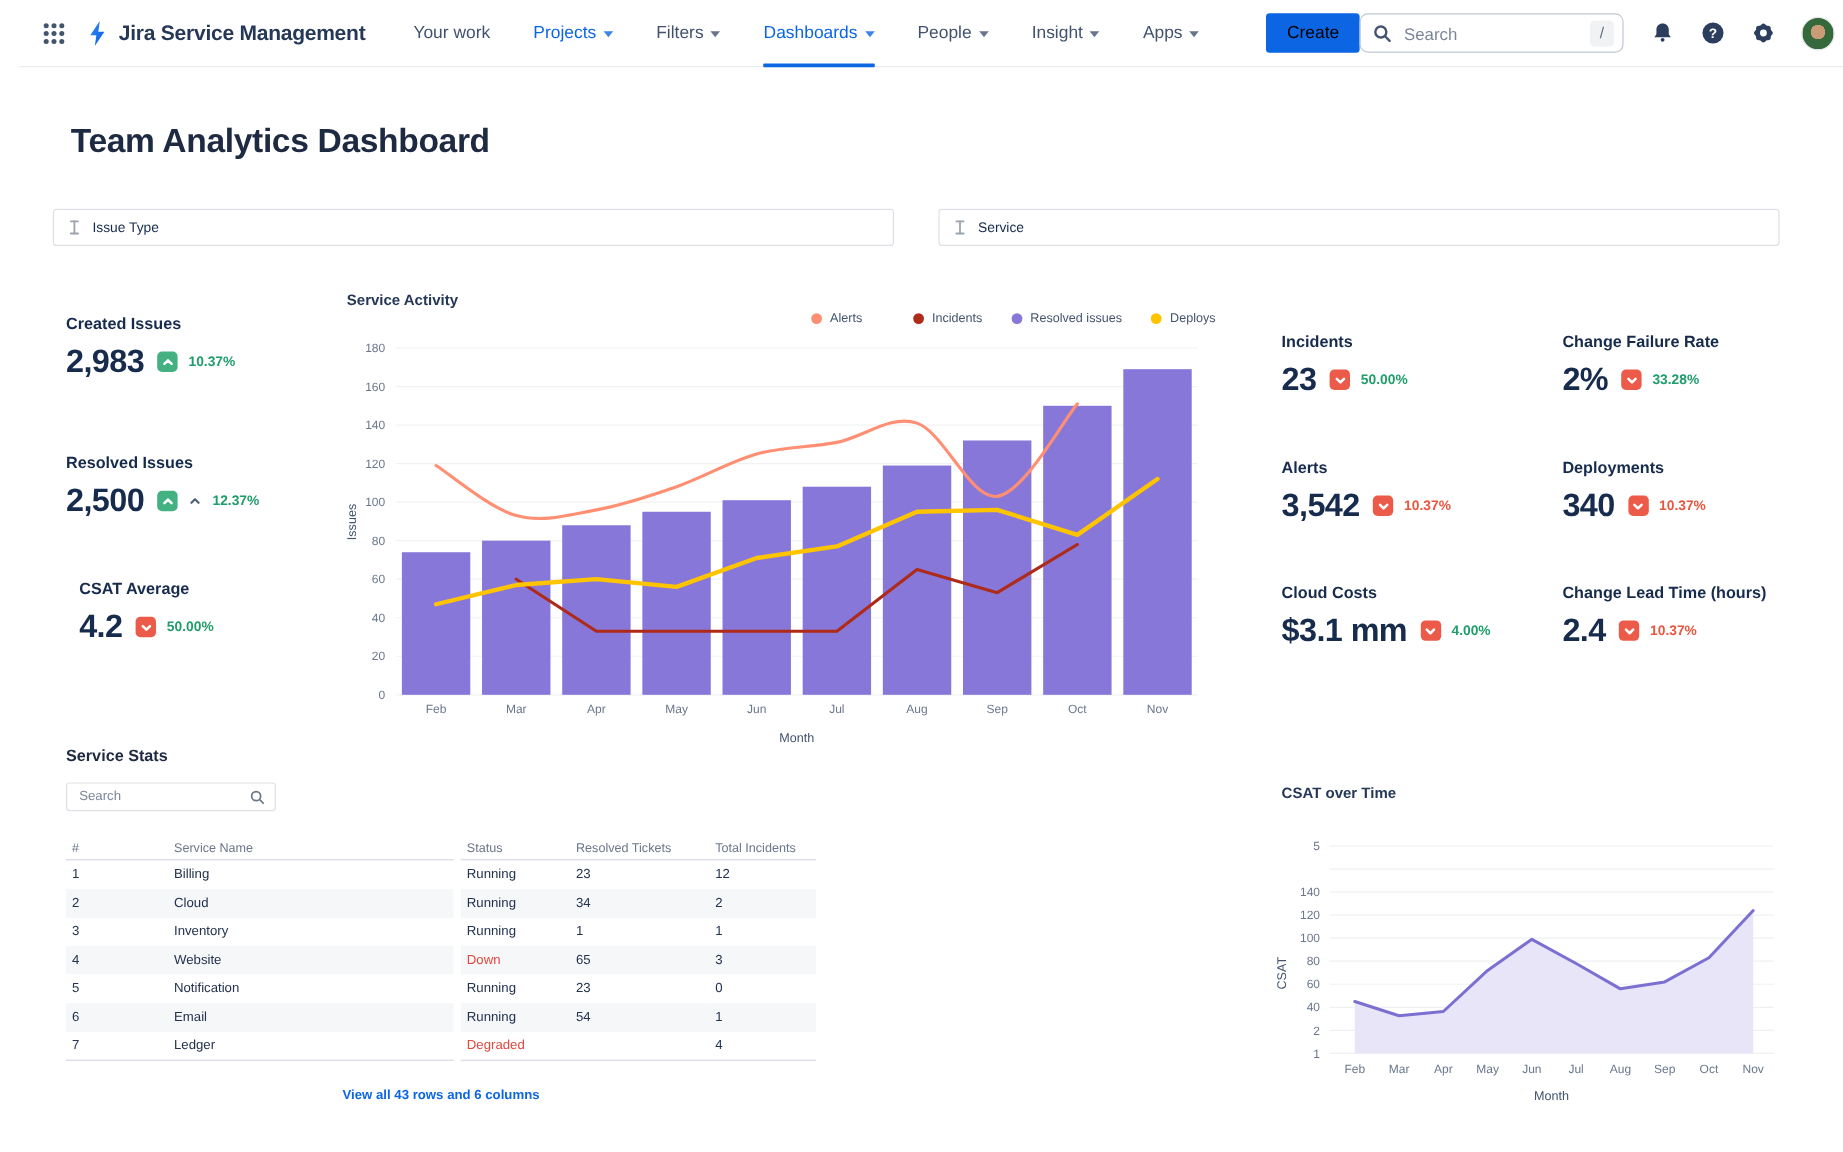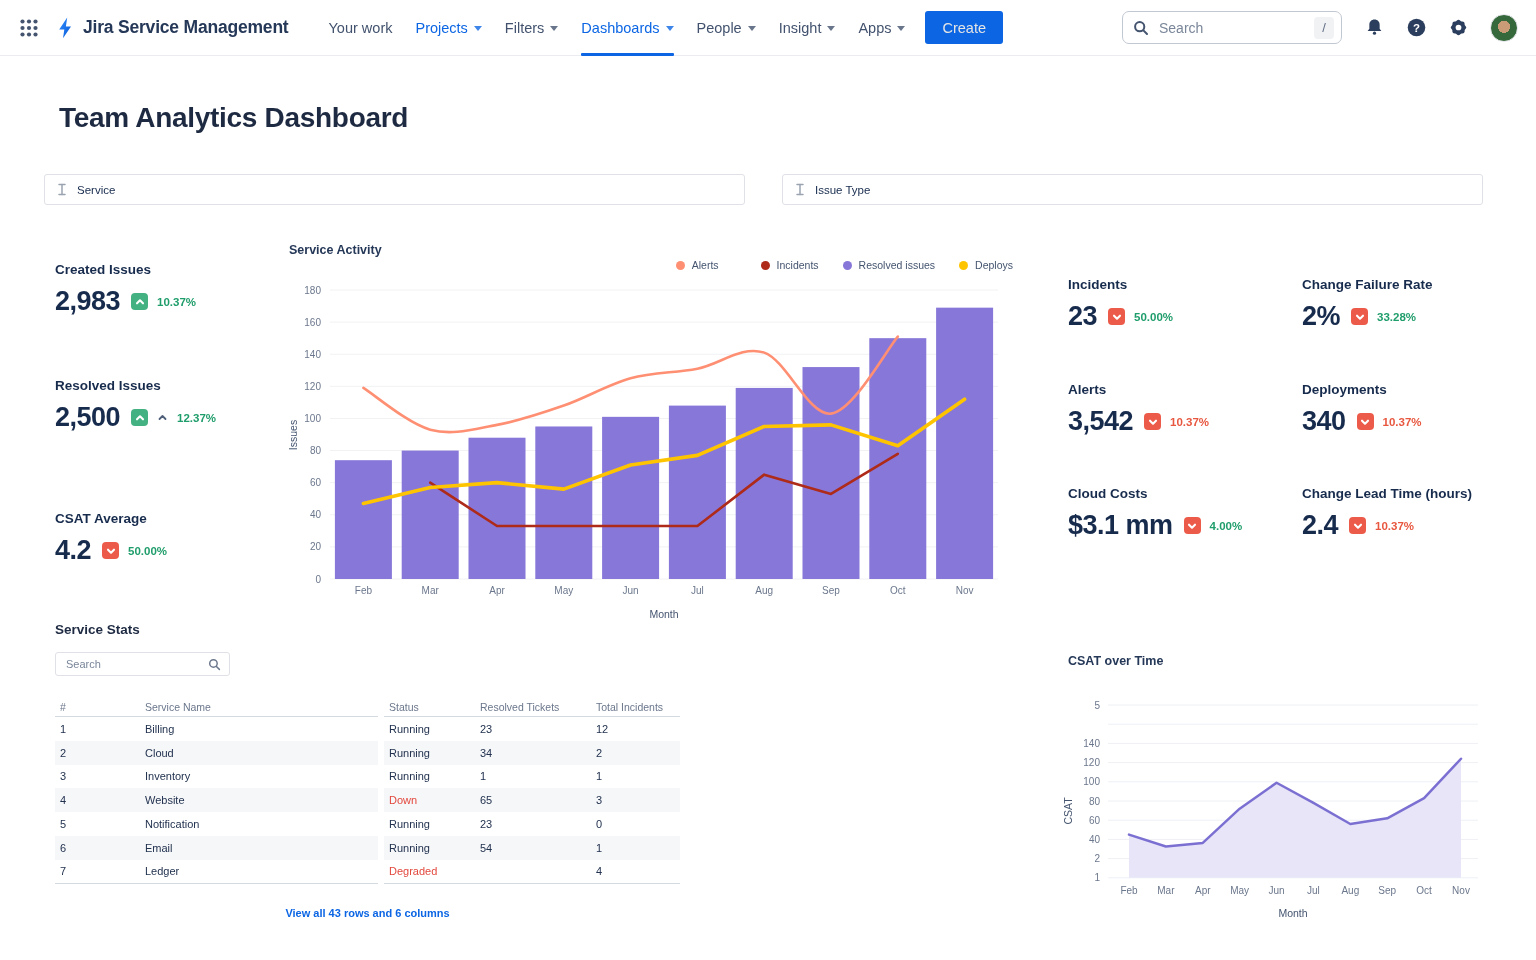--- a/index.html
+++ b/index.html
@@ -1,32 +1,32 @@
 <!DOCTYPE html>
 <html><head>
 <meta charset="utf-8">
 <style>
   html,body{margin:0;padding:0;background:#fff;}
   body{font-family:"Liberation Sans",sans-serif;color:#172B4D;}
   .canvas{position:relative;width:1536px;height:960px;background:#fff;overflow:hidden;}
 
   
-  header{position:absolute;top:0;left:0;right:0;height:56px;display:flex;align-items:center;
+  header{position:absolute;top:0;left:16px;right:0;height:56px;display:flex;align-items:center;
          border-bottom:1px solid #EBECF0;background:#fff;padding:0 18px;box-sizing:border-box;}
   .app-grid{display:flex;margin-right:14px;cursor:pointer}
   .logo{display:flex;align-items:center;gap:7px;cursor:pointer}
   .app-name{font-size:17.5px;font-weight:700;color:#253858;letter-spacing:-0.2px;white-space:nowrap}
-  #nav-items{display:flex;gap:23px;margin-left:40px;align-items:flex-start;height:56px}
+  #nav-items{display:flex;gap:36px;margin-left:40px;align-items:flex-start;height:56px}
   .nav-item{position:relative;display:flex;align-items:center;gap:6px;font-size:14.5px;color:#42526E;
             height:56px;cursor:pointer;white-space:nowrap}
   .nav-item.active{color:#0C66E4}
   .nav-item.selected::after{content:"";position:absolute;left:0;right:0;bottom:0;height:3px;background:#0C66E4;border-radius:1px}
   .caret{width:0;height:0;border-left:4px solid transparent;border-right:4px solid transparent;
          border-top:5px solid currentColor;opacity:.8;margin-top:2px}
-  .create-btn{margin-left:20px;height:33px;padding:0 17px;background:#0C66E4;color:#e5e5e5;font-size:14.5px;
+  .create-btn{margin-left:56px;height:33px;padding:0 17px;background:#0C66E4;color:#000000;font-size:14.5px;
               border:none;border-radius:3px;cursor:pointer;font-family:inherit}
   .nav-search{margin-left:auto;width:220px;height:33px;border:1.5px solid #C2C8D2;border-radius:7px;
               display:flex;align-items:center;padding:0 7px 0 10px;gap:8px;box-sizing:border-box;background:#fff}
   .nav-search input{border:none;outline:none;flex:1;font-size:14px;color:#172B4D;min-width:0;font-family:inherit;background:transparent}
   input::placeholder{color:#7A8699}
   .slash-hint{background:#F1F2F4;border-radius:4px;min-width:20px;height:22px;display:flex;align-items:center;
               justify-content:center;color:#626F86;font-size:13px}
   .nav-icons{display:flex;align-items:center;gap:21px;margin-left:22px}
   .nav-icons>span{display:flex;cursor:pointer}
   .avatar{width:28px;height:28px;border-radius:50%;
@@ -188,31 +188,31 @@
 
   <div id="filters">
       <div class="filter-box">
         <span style="display: flex;">
           <svg width="10" height="13" viewBox="0 0 10 13" fill="none" stroke="#9AA3B0" stroke-width="1.5" stroke-linecap="round">
             <line x1="2" y1="1.4" x2="8" y2="1.4"></line>
             <line x1="5" y1="1.4" x2="5" y2="11.6"></line>
             <line x1="2" y1="11.6" x2="8" y2="11.6"></line>
           </svg>
         </span>
-        <span>Service</span>
+        <span>Issue Type</span>
       </div>
       <div class="filter-box">
         <span style="display: flex;">
           <svg width="10" height="13" viewBox="0 0 10 13" fill="none" stroke="#9AA3B0" stroke-width="1.5" stroke-linecap="round">
             <line x1="2" y1="1.4" x2="8" y2="1.4"></line>
             <line x1="5" y1="1.4" x2="5" y2="11.6"></line>
             <line x1="2" y1="11.6" x2="8" y2="11.6"></line>
           </svg>
         </span>
-        <span>Issue Type</span>
+        <span>Service</span>
       </div>
     </div>
 
   <div id="kpi-left">
       <div class="kpi" style="left: 0px; top: 0px;">
         <div class="kpi-label">Created Issues</div>
         <div class="kpi-row">
           <span class="kpi-value">2,983</span>
           <span class="badge up">
             <svg width="12" height="12" viewBox="0 0 12 12" fill="none" stroke="#fff" stroke-width="2.1" stroke-linecap="round" stroke-linejoin="round">
@@ -232,21 +232,21 @@
             </svg>
           </span>
           <span class="mini-caret">
             <svg width="11" height="11" viewBox="0 0 11 11" fill="none" stroke="#505F79" stroke-width="1.8" stroke-linecap="round" stroke-linejoin="round">
               <path d="M2.5 7 L5.5 4 L8.5 7"></path>
             </svg>
           </span>
           <span class="delta green">12.37%</span>
         </div>
       </div>
-      <div class="kpi" style="left: 0px; top: 221px; margin-top: 28px;">
+      <div class="kpi" style="left: 11px; top: 221px;">
         <div class="kpi-label">CSAT Average</div>
         <div class="kpi-row">
           <span class="kpi-value">4.2</span>
           <span class="badge down">
             <svg width="12" height="12" viewBox="0 0 12 12" fill="none" stroke="#fff" stroke-width="2.1" stroke-linecap="round" stroke-linejoin="round">
               <path d="M3 4.7 L6 7.7 L9 4.7"></path>
             </svg>
           </span>
           <span class="delta green">50.00%</span>
         </div>

